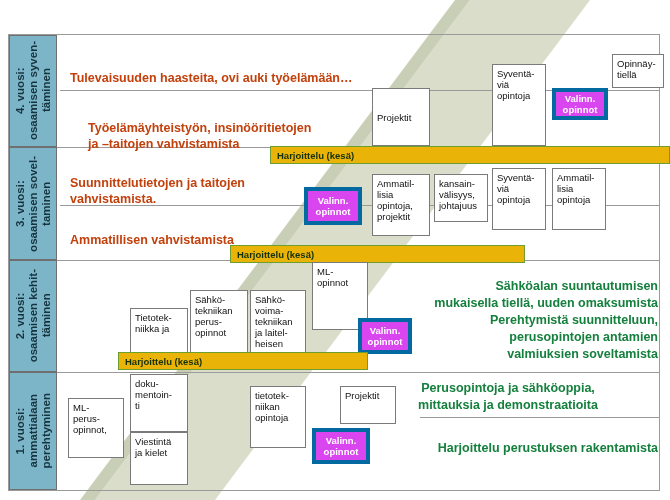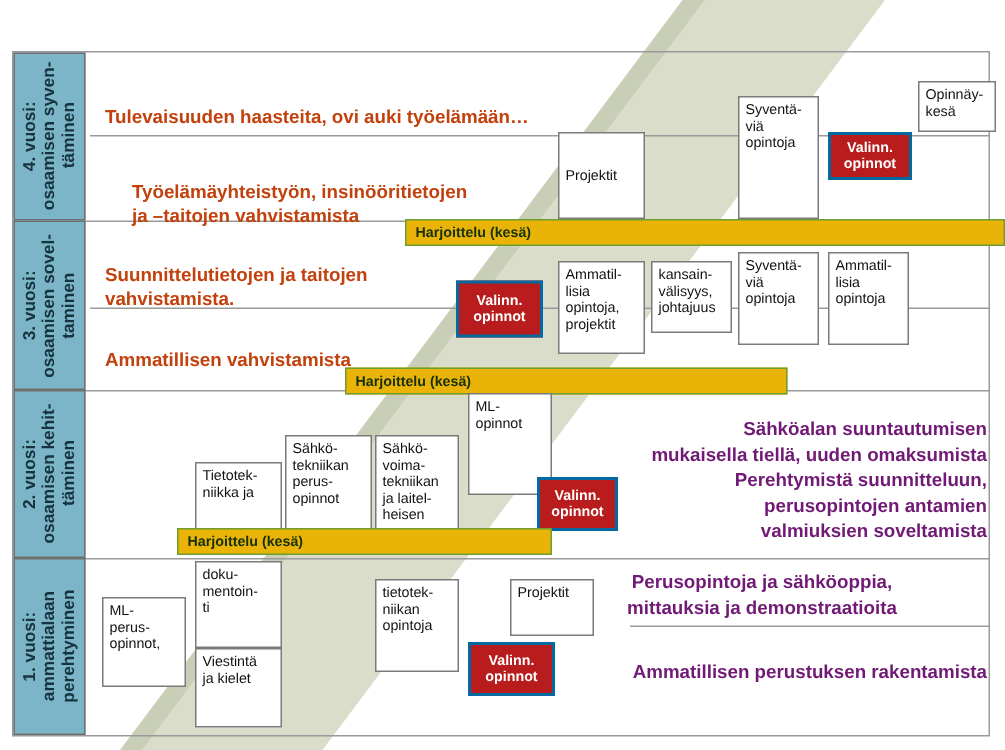--- a/index.html
+++ b/index.html
@@ -67,22 +67,22 @@
     font-size:9.5px;
     color:#111;
     padding:3px 4px;
     line-height:11px;
     overflow:hidden;
   }
 
   
   .teal{
     position:absolute;
-    background:#b91c1c;
-    border:2px solid #0369a1;
+    background:#d946ef;
+    border:4px solid #0369a1;
     box-sizing:border-box;
     color:#ffffff;
     font-weight:bold;
     font-size:9.5px;
     line-height:11px;
     display:flex;align-items:center;justify-content:center;
     text-align:center;
     padding:2px;
   }
 
@@ -97,21 +97,21 @@
     font-size:9.5px;
     display:flex;align-items:center;
     padding-left:6px;
   }
 
   .rtext{
     position:absolute;
     text-align:right;
     font-size:12.5px;
     font-weight:bold;
-    color:#701a75;
+    color:#15803d;
     line-height:17px;
   }
 </style>
 </head>
 <body>
 
 <div id="root">
 
   <div class="ribbon-clip">
     <svg width="670" height="500" style="position:absolute;left:0;top:0;">
@@ -156,24 +156,24 @@
   <div class="bigtext" style="left:70px;top:175px;width:320px;white-space:pre-line;">Suunnittelutietojen ja taitojen
 vahvistamista.</div>
   <div class="bigtext" style="left:70px;top:232px;width:330px;white-space:pre-line;">Ammatillisen vahvistamista</div>
   <div class="rtext" style="right:12px;top:278px;width:330px;white-space:pre-line;">Sähköalan suuntautumisen
 mukaisella tiellä, uuden omaksumista
 Perehtymistä suunnitteluun,
 perusopintojen antamien
 valmiuksien soveltamista</div>
   <div class="rtext" style="right:12px;top:380px;width:300px;white-space:pre-line;text-align:center;">Perusopintoja ja sähköoppia,
 mittauksia ja demonstraatioita</div>
-  <div class="rtext" style="right:12px;top:440px;width:330px;white-space:pre-line;">Ammatillisen perustuksen rakentamista</div>
+  <div class="rtext" style="right:12px;top:440px;width:330px;white-space:pre-line;">Harjoittelu perustuksen rakentamista</div>
 
   <div class="box" style="left:612px;top:54px;width:52px;height:34px;white-space:pre-line;">Opinnäy-
-kesä</div>
+tiellä</div>
   <div class="box" style="left:372px;top:88px;width:58px;height:58px;white-space:pre-line;display:flex;align-items:center;">Projektit</div>
   <div class="box" style="left:492px;top:64px;width:54px;height:82px;white-space:pre-line;">Syventä-
 viä
 opintoja</div>
   <div class="teal" style="left:552px;top:88px;width:56px;height:32px;white-space:pre-line;">Valinn.
 opinnot</div>
 
   <div class="green" style="left:270px;top:146px;width:400px;height:18px;">Harjoittelu (kesä)</div>
 
   <div class="teal" style="left:304px;top:187px;width:58px;height:38px;white-space:pre-line;">Valinn.

